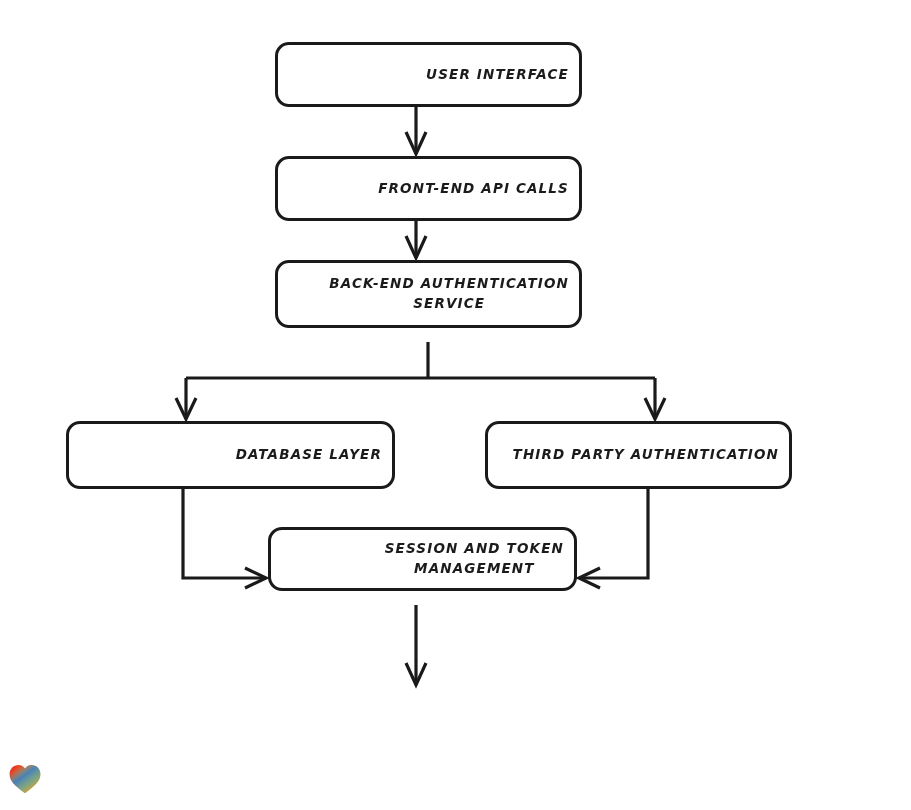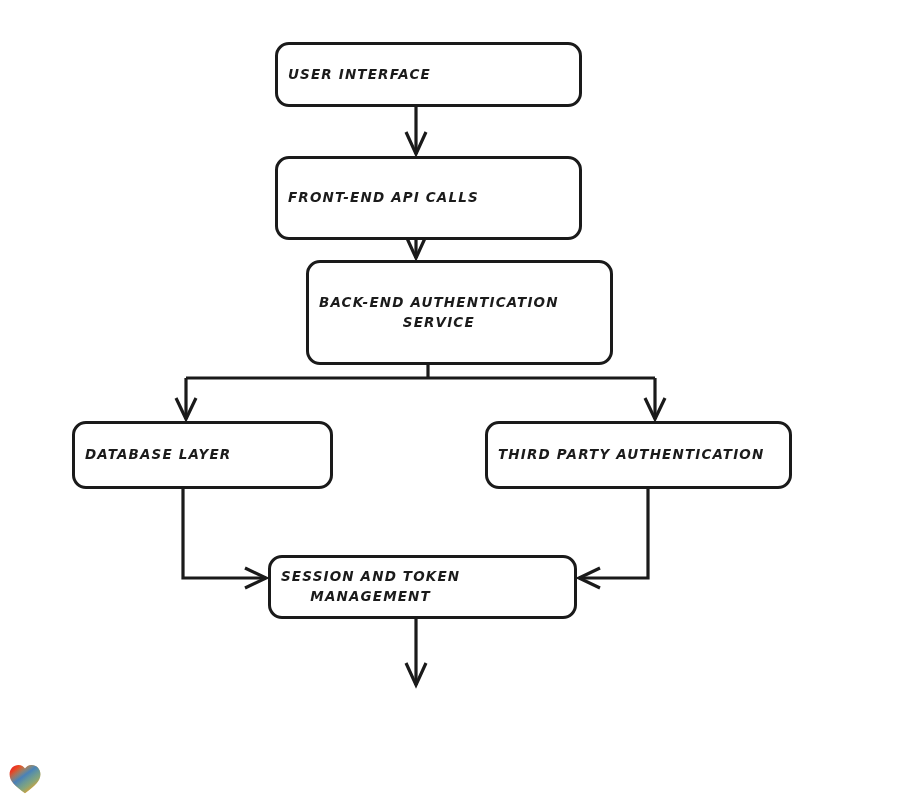--- a/index.html
+++ b/index.html
@@ -29,44 +29,44 @@
     height: 810px;
   }
   .node {
     position: absolute;
     box-sizing: border-box;
     background: #ffffff;
     border: 3.2px solid #1a1a1a;
     border-radius: 14px;
     display: flex;
     align-items: center;
-    justify-content: flex-start;
+    justify-content: flex-end;
     text-align: center;
     z-index: 3;
   }
   .node-label {
     font-family: "DejaVu Sans", sans-serif;
     font-size: 13.5px;
     font-style: italic;
     font-weight: 600;
     letter-spacing: 1.15px;
     color: #1b1b1b;
     line-height: 1.45;
     text-transform: uppercase;
     white-space: pre-line;
     padding: 0 10px;
     -webkit-font-smoothing: antialiased;
   }
   
   #node-user-interface   { left:275px; top:42px;  width:307px; height:65px; }
-  #node-frontend-api     { left:275px; top:156px; width:307px; height:84px; }
-  #node-backend-auth     { left:275px; top:260px; width:307px; height:105px;margin-left:31px; }
-  #node-database-layer   { left:72px;  top:421px; width:261px; height:68px; }
+  #node-frontend-api     { left:275px; top:156px; width:307px; height:65px; }
+  #node-backend-auth     { left:275px; top:260px; width:307px; height:68px; }
+  #node-database-layer   { left:66px;  top:421px; width:329px; height:68px; }
   #node-third-party-auth { left:452px; top:421px; width:307px; height:68px;margin-left:33px; }
-  #node-session-token    { left:268px; top:555px; width:309px; height:64px; }
+  #node-session-token    { left:268px; top:527px; width:309px; height:64px; }
   #node-security         { left:268px; top:687px; width:307px; height:62px; }
 
   #heart-logo {
     position: absolute;
     left: 8px;
     top: 762px;
     width: 34px;
     height: 34px;
     z-index: 4;
   }

